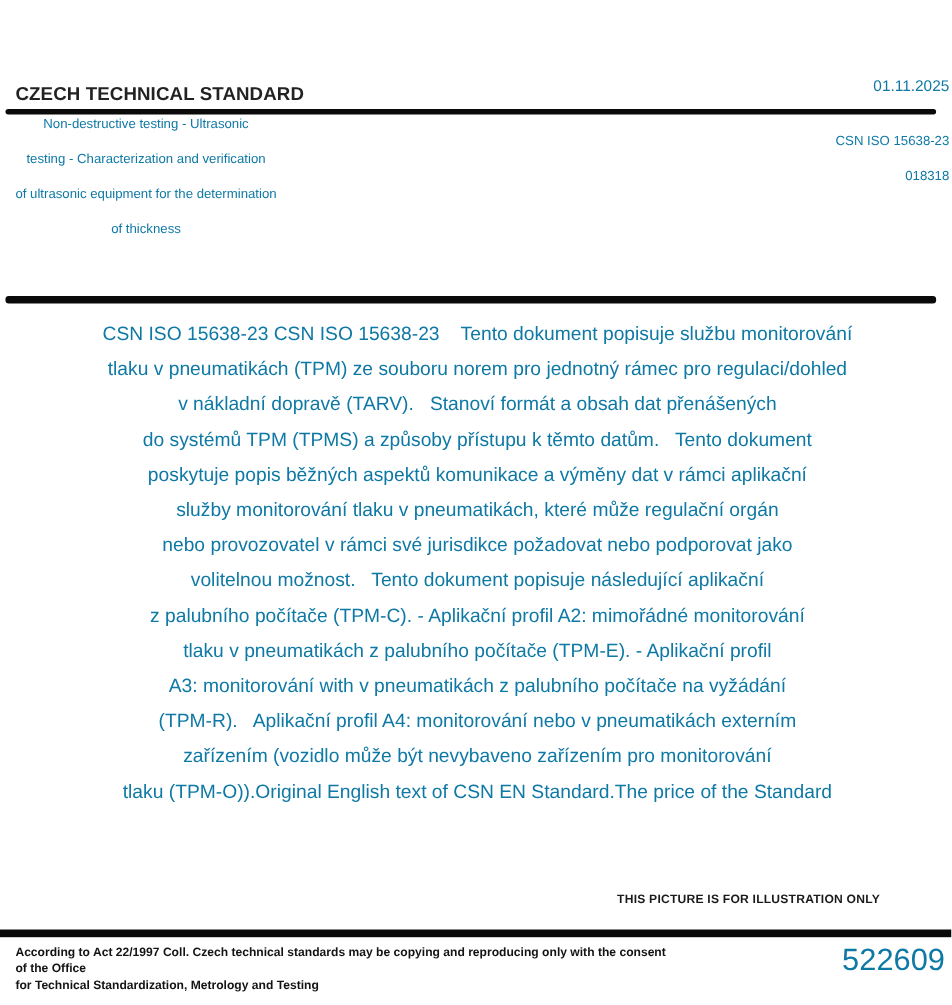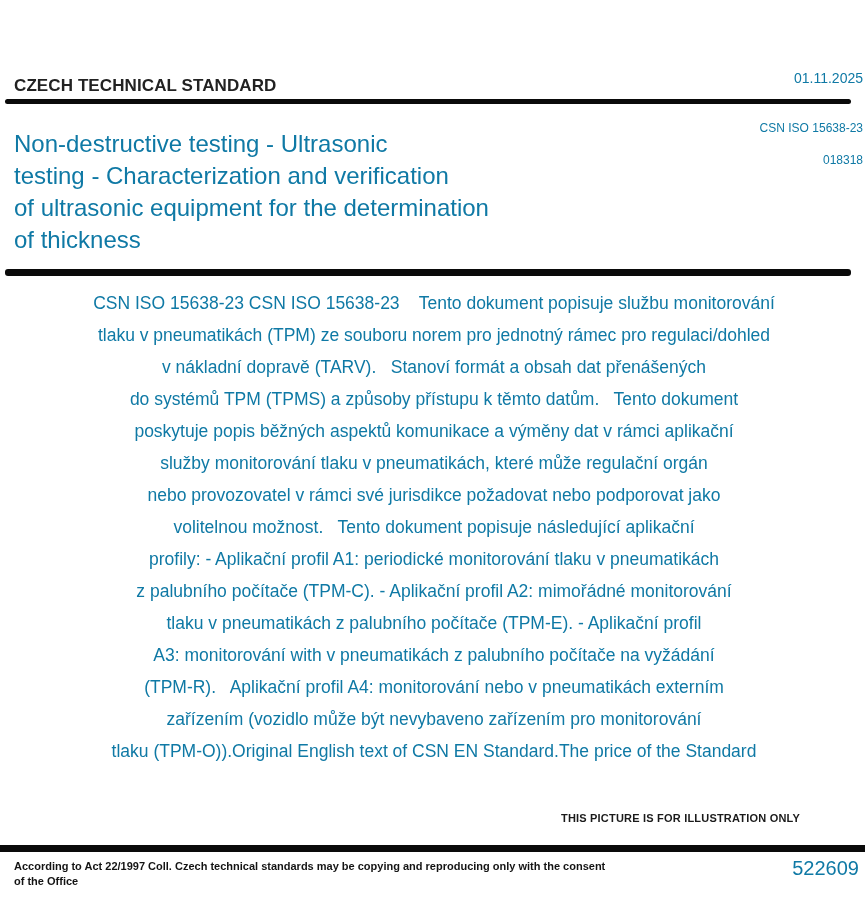--- a/index.html
+++ b/index.html
@@ -37,24 +37,25 @@
     left: 5px;
     width: 846px;
     background: #0a0a0a;
     border-radius: 3px;
   }
   .rule-1 { top: 99px; height: 5px; }
   .rule-2 { top: 269px; height: 7px; }
   .title-block {
     position: absolute;
     left: 14px;
-    top: 128px;
-    font-size: 24px;
+    top: 96px;
+    font-size: 12px;
     line-height: 32px;
     color: #0f79a5;
+    text-align: center;
   }
   .meta-block {
     position: absolute;
     right: 29px;
     top: 112px;
     font-size: 12px;
     line-height: 32px;
     color: #0f79a5;
     text-align: right;
   }
@@ -95,21 +96,21 @@
     width: 600px;
     font-size: 11px;
     font-weight: bold;
     line-height: 15px;
     color: #141414;
   }
   .order-number {
     position: absolute;
     right: 33px;
     top: 857px;
-    font-size: 20px;
+    font-size: 28px;
     color: #0f79a5;
   }
 </style>
 </head>
 <body>
 
 <div class="page">
 
   <div class="header-label">CZECH TECHNICAL STANDARD</div>
 
@@ -133,32 +134,32 @@
 
   <div class="abstract">
     <div>CSN ISO 15638-23 CSN ISO 15638-23    Tento dokument popisuje službu monitorování</div>
     <div>tlaku v pneumatikách (TPM) ze souboru norem pro jednotný rámec pro regulaci/dohled</div>
     <div>v nákladní dopravě (TARV).   Stanoví formát a obsah dat přenášených</div>
     <div>do systémů TPM (TPMS) a způsoby přístupu k těmto datům.   Tento dokument</div>
     <div>poskytuje popis běžných aspektů komunikace a výměny dat v rámci aplikační</div>
     <div>služby monitorování tlaku v pneumatikách, které může regulační orgán</div>
     <div>nebo provozovatel v rámci své jurisdikce požadovat nebo podporovat jako</div>
     <div>volitelnou možnost.   Tento dokument popisuje následující aplikační</div>
-    <div>profily: - Aplikační profil A1: periodické monitorování tlaku v pneumatikách</div>
     <div>z palubního počítače (TPM-C). - Aplikační profil A2: mimořádné monitorování</div>
     <div>tlaku v pneumatikách z palubního počítače (TPM-E). - Aplikační profil</div>
     <div>A3: monitorování with v pneumatikách z palubního počítače na vyžádání</div>
     <div>(TPM-R).   Aplikační profil A4: monitorování nebo v pneumatikách externím</div>
     <div>zařízením (vozidlo může být nevybaveno zařízením pro monitorování</div>
     <div>tlaku (TPM-O)).Original English text of CSN EN Standard.The price of the Standard</div>
   </div>
 
   <div class="notice">THIS PICTURE IS FOR ILLUSTRATION ONLY</div>
 
   <div class="footer-bar"></div>
 
   <div class="legal">
     <div>According to Act 22/1997 Coll. Czech technical standards may be copying and reproducing only with the consent of the Office</div>
+    <div>for Technical Standardization, Metrology and Testing</div>
   </div>
 
   <div class="order-number">522609</div>
 
 </div>
 
 </body></html>

